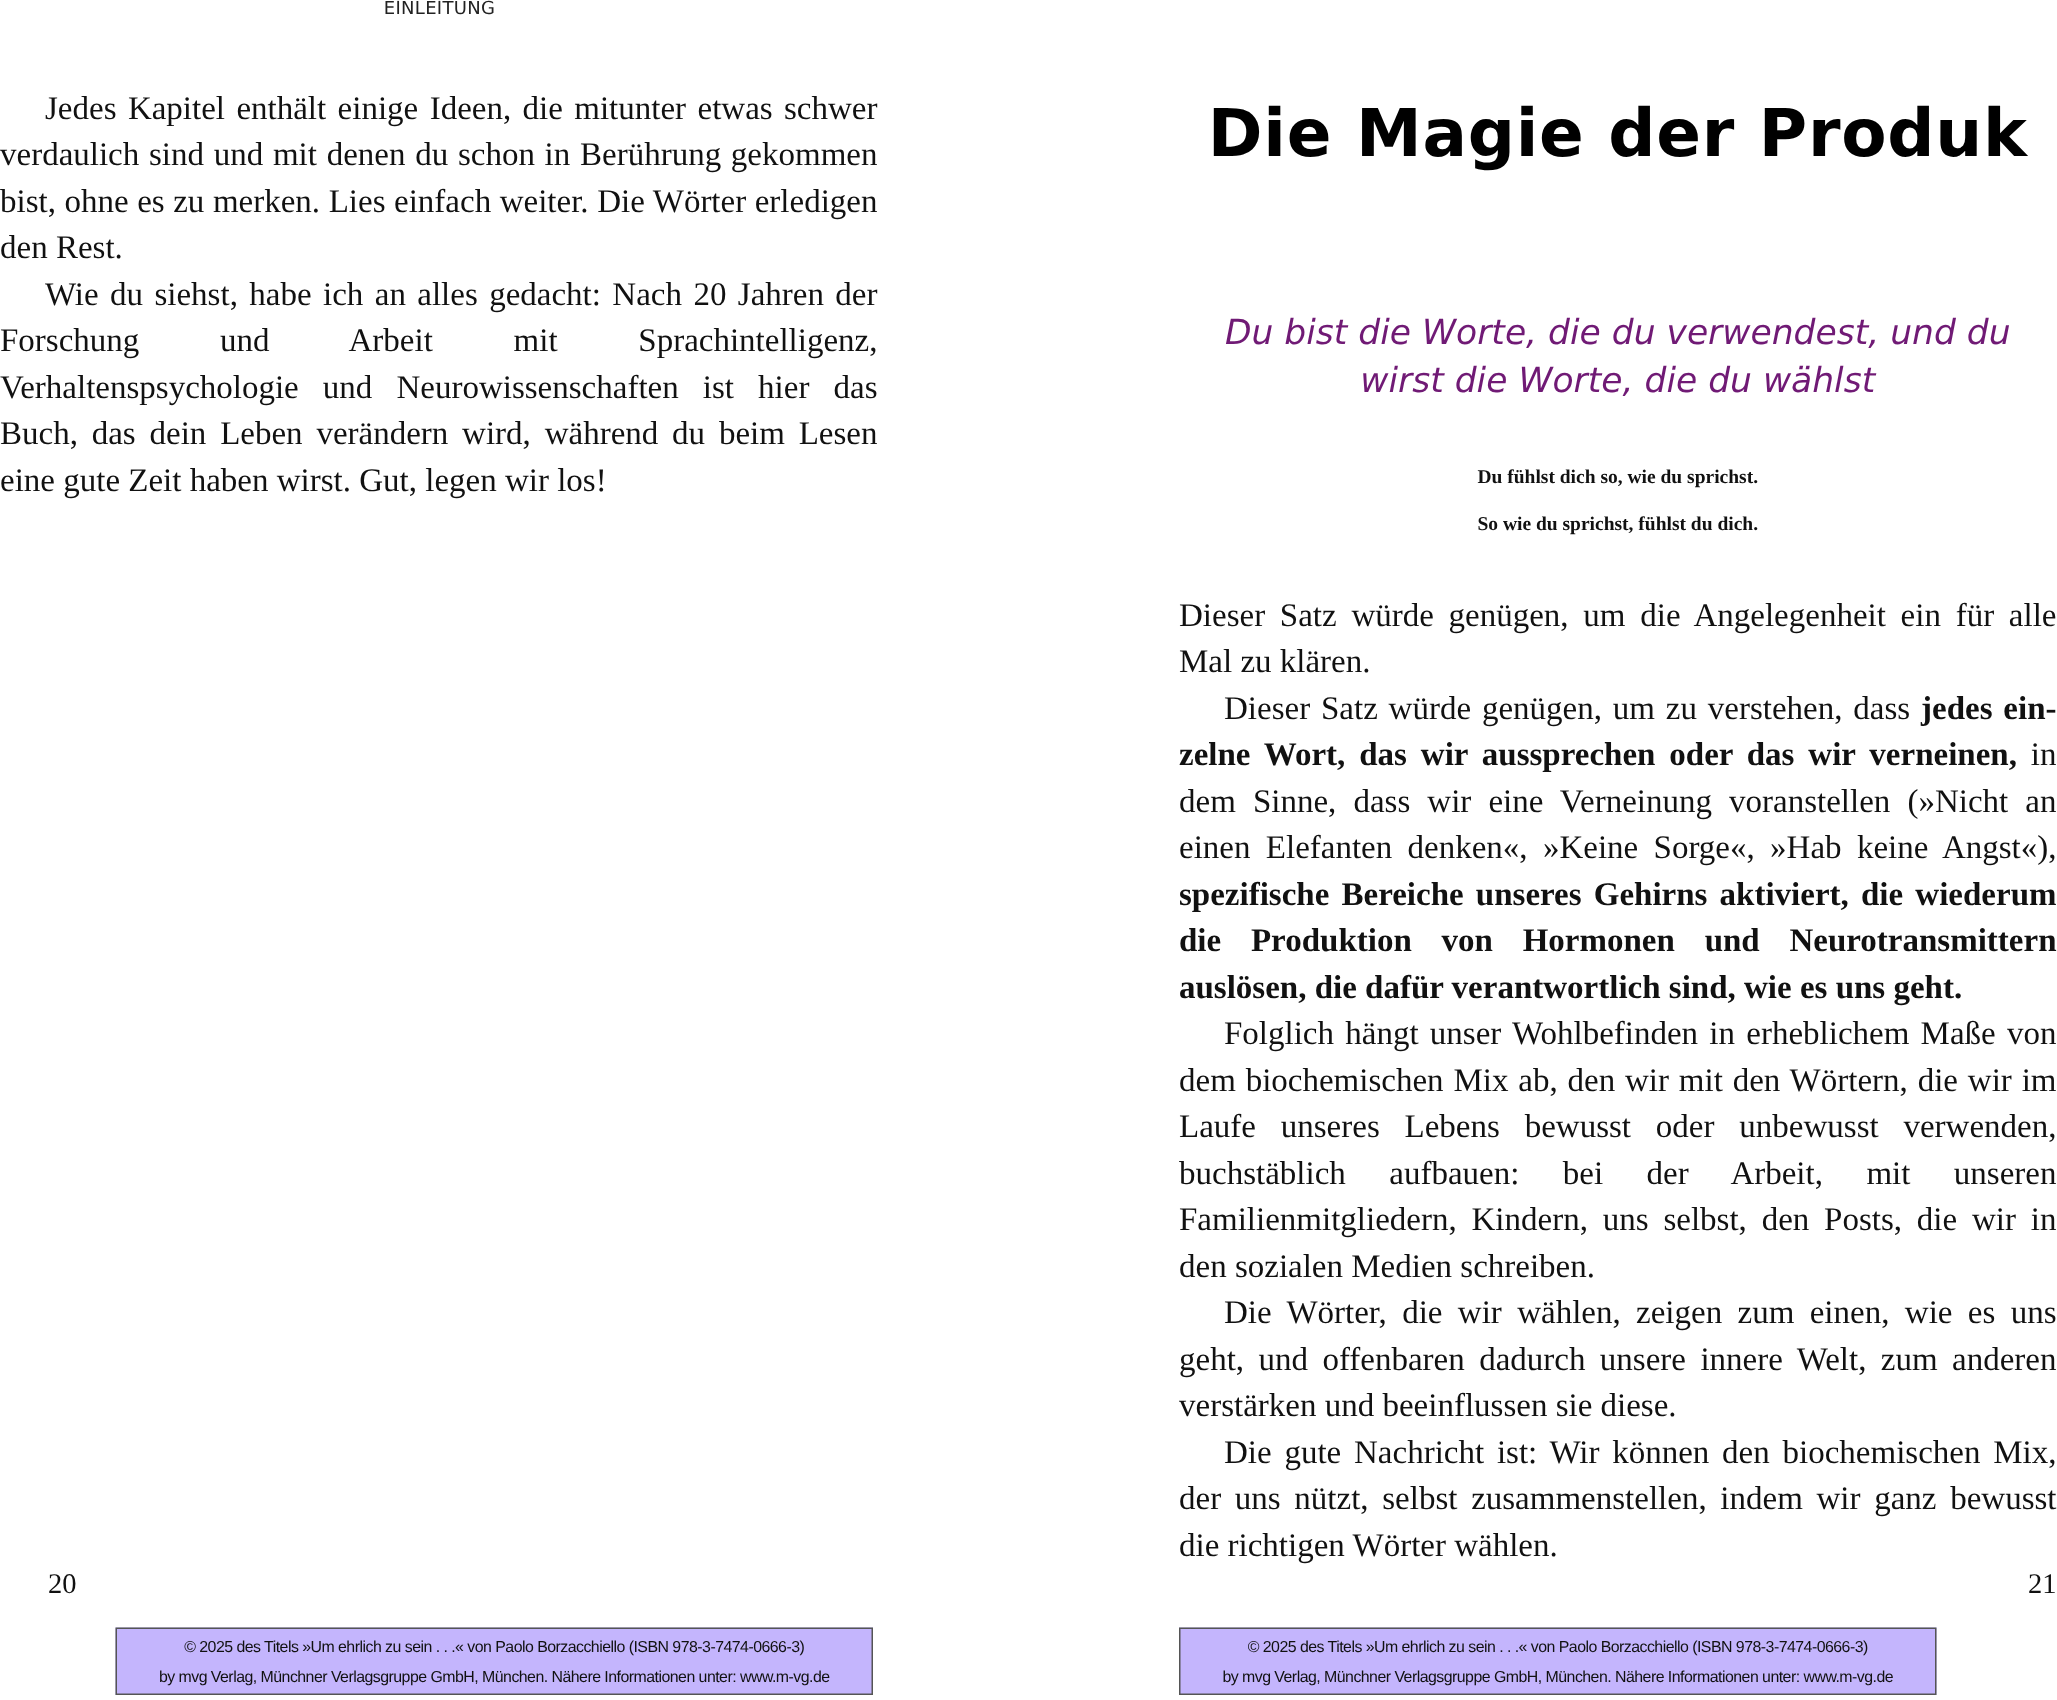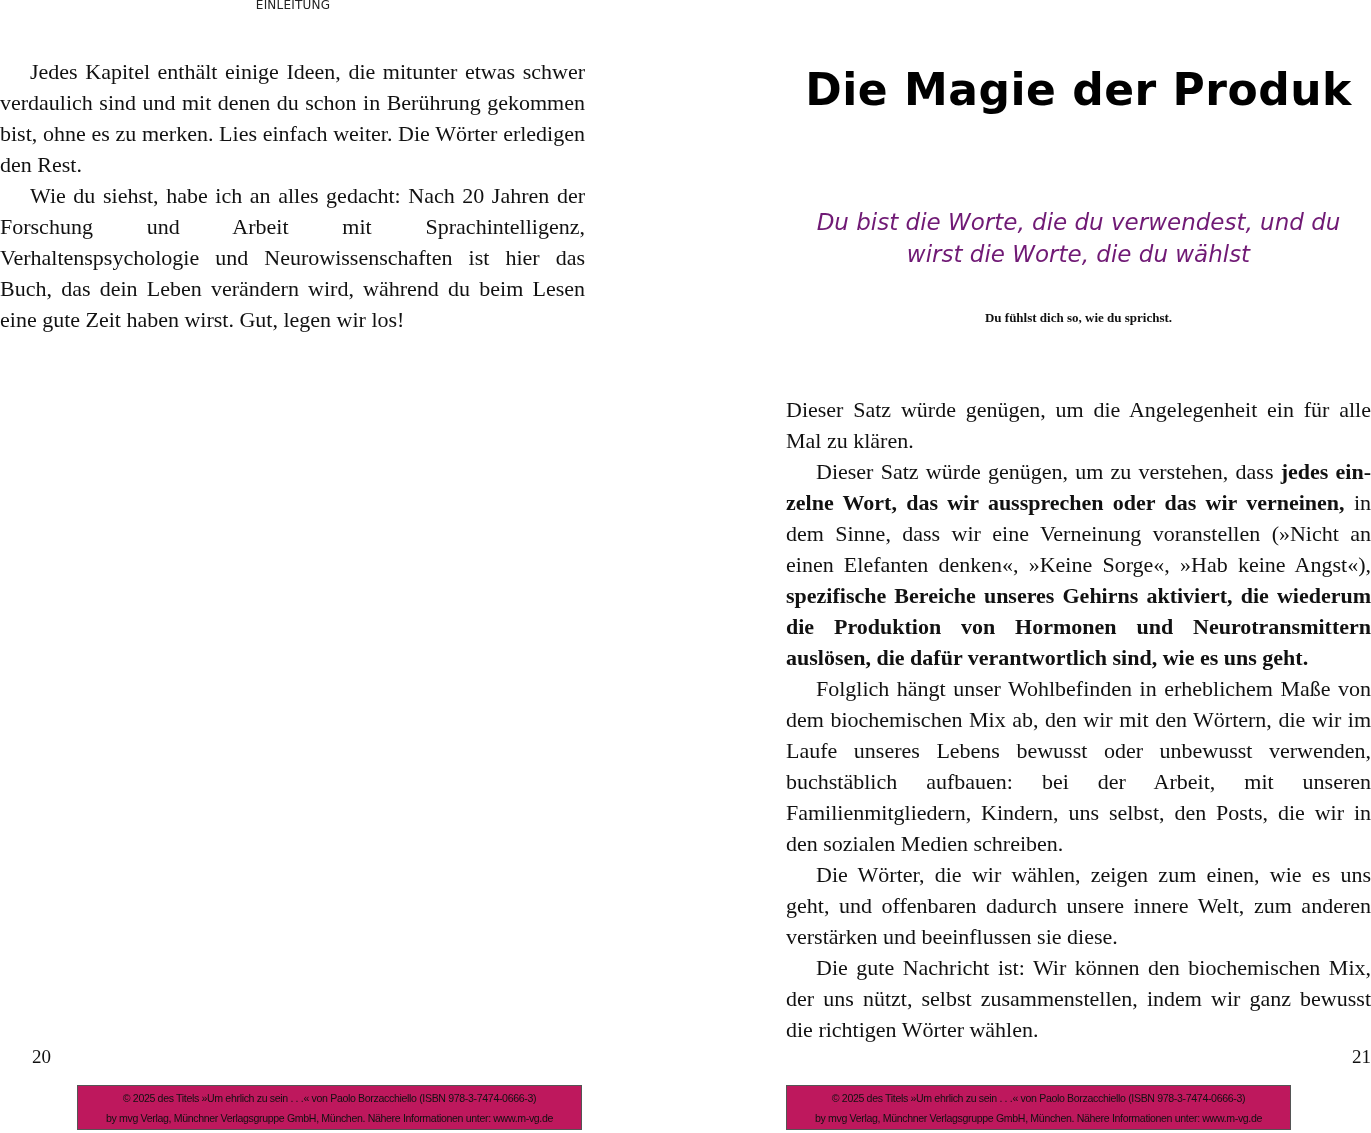--- a/index.html
+++ b/index.html
@@ -97,21 +97,21 @@
   }
   #page-left .page-number { left: 0; }
   #page-right .page-number { right: 0; }
 
   .copyright-box {
     position: absolute;
     top: 1085px;
     width: 505px;
     height: 45px;
     border: 1.5px solid #555;
-    background: #be185d;
+    background: #c4b5fd;
     font-family: "Liberation Sans", "DejaVu Sans", sans-serif;
     font-size: 10.6px;
     line-height: 20px;
     text-align: center;
     letter-spacing: -0.35px;
     color: #111;
     padding-top: 2px;
     box-sizing: border-box;
   }
   #page-left .copyright-box { left: 77px; }
@@ -140,20 +140,21 @@
 <div class="page" id="page-right">
   <div class="chapter-title">Die Magie der Produk</div>
 
   <div class="subtitle">
     <div>Du bist die Worte, die du verwendest, und du</div>
     <div>wirst die Worte, die du wählst</div>
   </div>
 
   <div class="motto">
     <div>Du fühlst dich so, wie du sprichst.</div>
+    <div>So wie du sprichst, fühlst du dich.</div>
   </div>
 
   <div class="body-text" id="right-body">
     <p class="noindent"><span>Dieser Satz würde genügen, um die Angelegenheit ein für alle Mal zu klären.</span></p>
     <p><span>Dieser Satz würde genügen, um zu verstehen, dass </span><b>jedes ein­zelne Wort, das wir aussprechen oder das wir verneinen,</b><span> in dem Sinne, dass wir eine Verneinung voranstellen (»Nicht an einen Ele­fanten denken«, »Keine Sorge«, »Hab keine Angst«), </span><b>spezifische Bereiche unseres Gehirns aktiviert, die wiederum die Produk­tion von Hormonen und Neurotransmittern auslösen, die dafür verantwortlich sind, wie es uns geht.</b></p>
     <p><span>Folglich hängt unser Wohlbefinden in erheblichem Maße von dem biochemischen Mix ab, den wir mit den Wörtern, die wir im Laufe unseres Lebens bewusst oder unbewusst verwenden, buchstäb­lich aufbauen: bei der Arbeit, mit unseren Familienmitgliedern, Kin­dern, uns selbst, den Posts, die wir in den sozialen Medien schreiben.</span></p>
     <p><span>Die Wörter, die wir wählen, zeigen zum einen, wie es uns geht, und offenbaren dadurch unsere innere Welt, zum anderen verstär­ken und beeinflussen sie diese.</span></p>
     <p><span>Die gute Nachricht ist: Wir können den biochemischen Mix, der uns nützt, selbst zusammenstellen, indem wir ganz bewusst die richtigen Wörter wählen.</span></p>
   </div>
 

